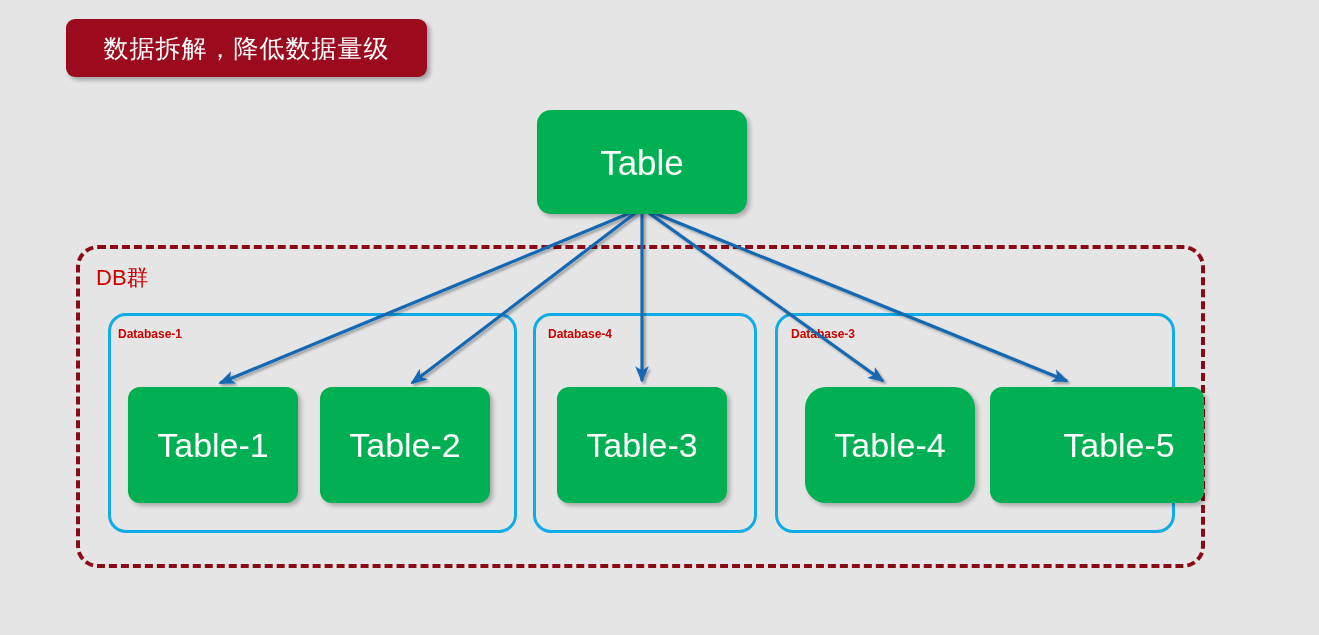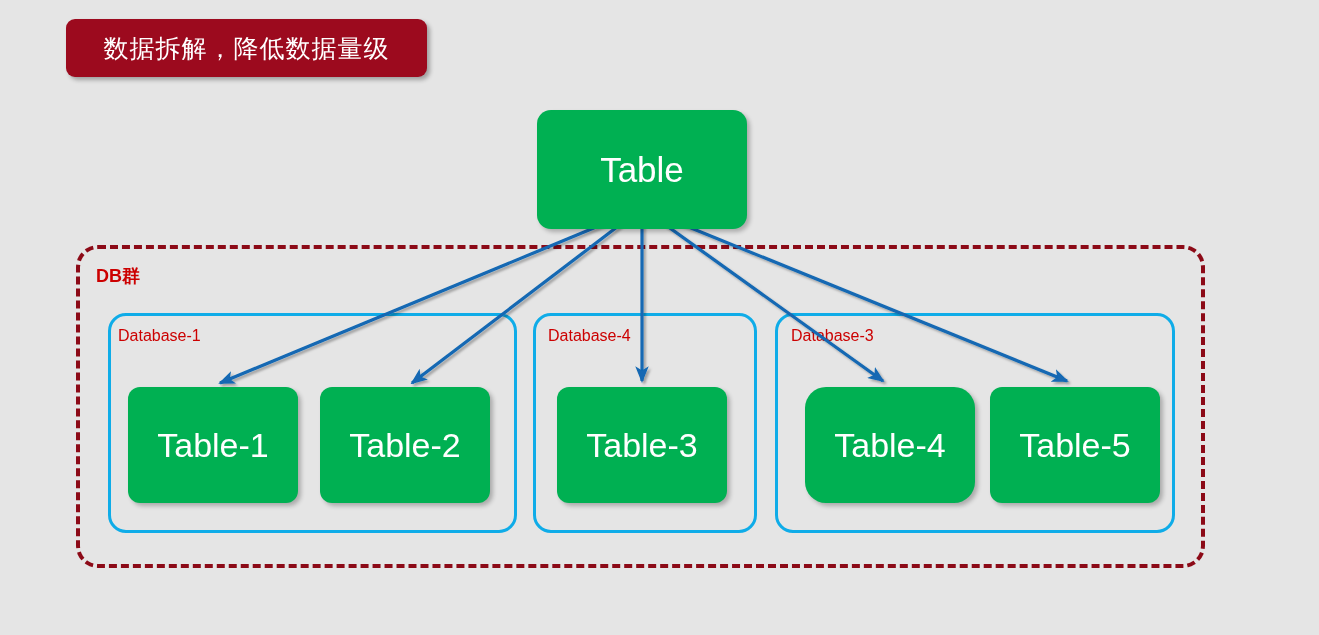--- a/index.html
+++ b/index.html
@@ -54,54 +54,54 @@
   .node .node-label {
     color: #ffffff;
     font-size: 34px;
     line-height: 1;
     white-space: nowrap;
   }
   #node-root {
     left: 537px;
     top: 110px;
     width: 210px;
-    height: 119px;
+    height: 104px;
     border-radius: 14px;
   }
   #node-root .node-label { font-size: 35px; }
 
   .leaf-node {
     top: 387px;
     width: 170px;
     height: 116px;
   }
   #node-table-1 { left: 128px; justify-content: center; }
   #node-table-2 { left: 320px; }
   #node-table-3 { left: 557px; }
   #node-table-4 { left: 805px; border-radius: 21px; }
-  #node-table-5 { left: 990px; }
+  #node-table-5 { left: 990px; padding-left: 44px; }
 
   
   #db-group {
     position: absolute;
     left: 76px;
     top: 245px;
     width: 1129px;
     height: 323px;
     border: 4px dashed #8C0A17;
     border-radius: 22px;
     box-sizing: border-box;
   }
   #db-group-label {
     position: absolute;
     left: 96px;
     top: 267px;
     color: #CC0000;
-    font-size: 18px;
-    font-weight: bold;
+    font-size: 22px;
+    font-weight: normal;
     line-height: 1;
     white-space: nowrap;
   }
 
   
   .db-box {
     position: absolute;
     top: 313px;
     height: 220px;
     border: 3px solid #0FACE8;
@@ -110,22 +110,22 @@
     background: transparent;
   }
   #db-box-1 { left: 108px; width: 409px; }
   #db-box-2 { left: 533px; width: 224px; }
   #db-box-3 { left: 775px; width: 400px; }
 
   .db-label {
     position: absolute;
     top: 328px;
     color: #CC0000;
-    font-size: 16px;
-    font-weight: normal;
+    font-size: 12px;
+    font-weight: bold;
     line-height: 1;
     white-space: nowrap;
   }
   #db-label-1 { left: 118px; }
   #db-label-2 { left: 548px; }
   #db-label-3 { left: 791px; }
 
   
   #arrow-layer {
     position: absolute;

